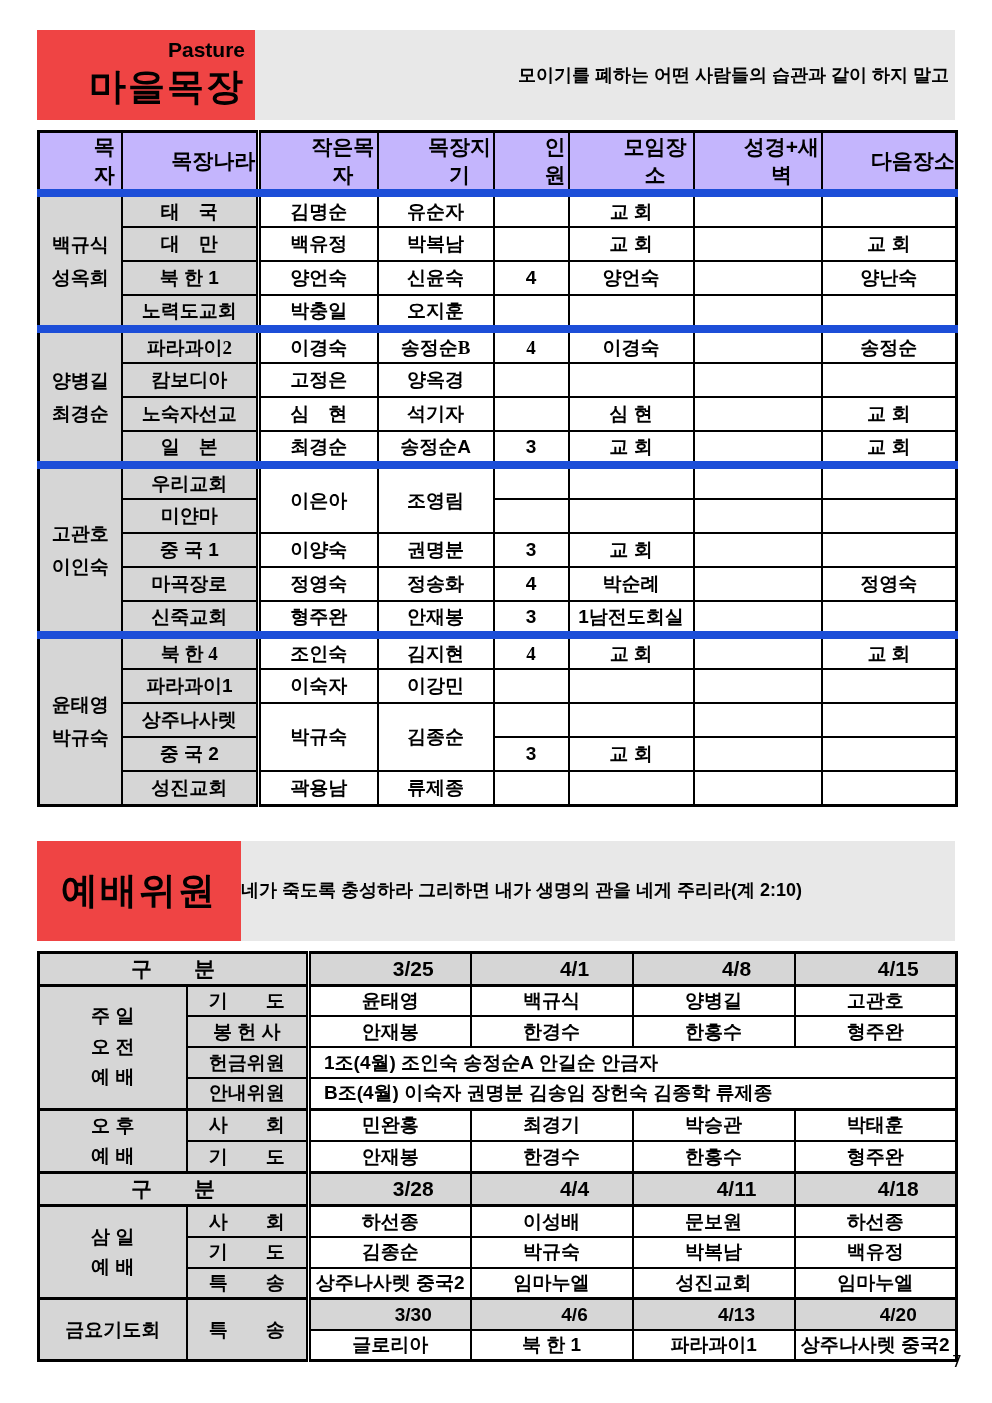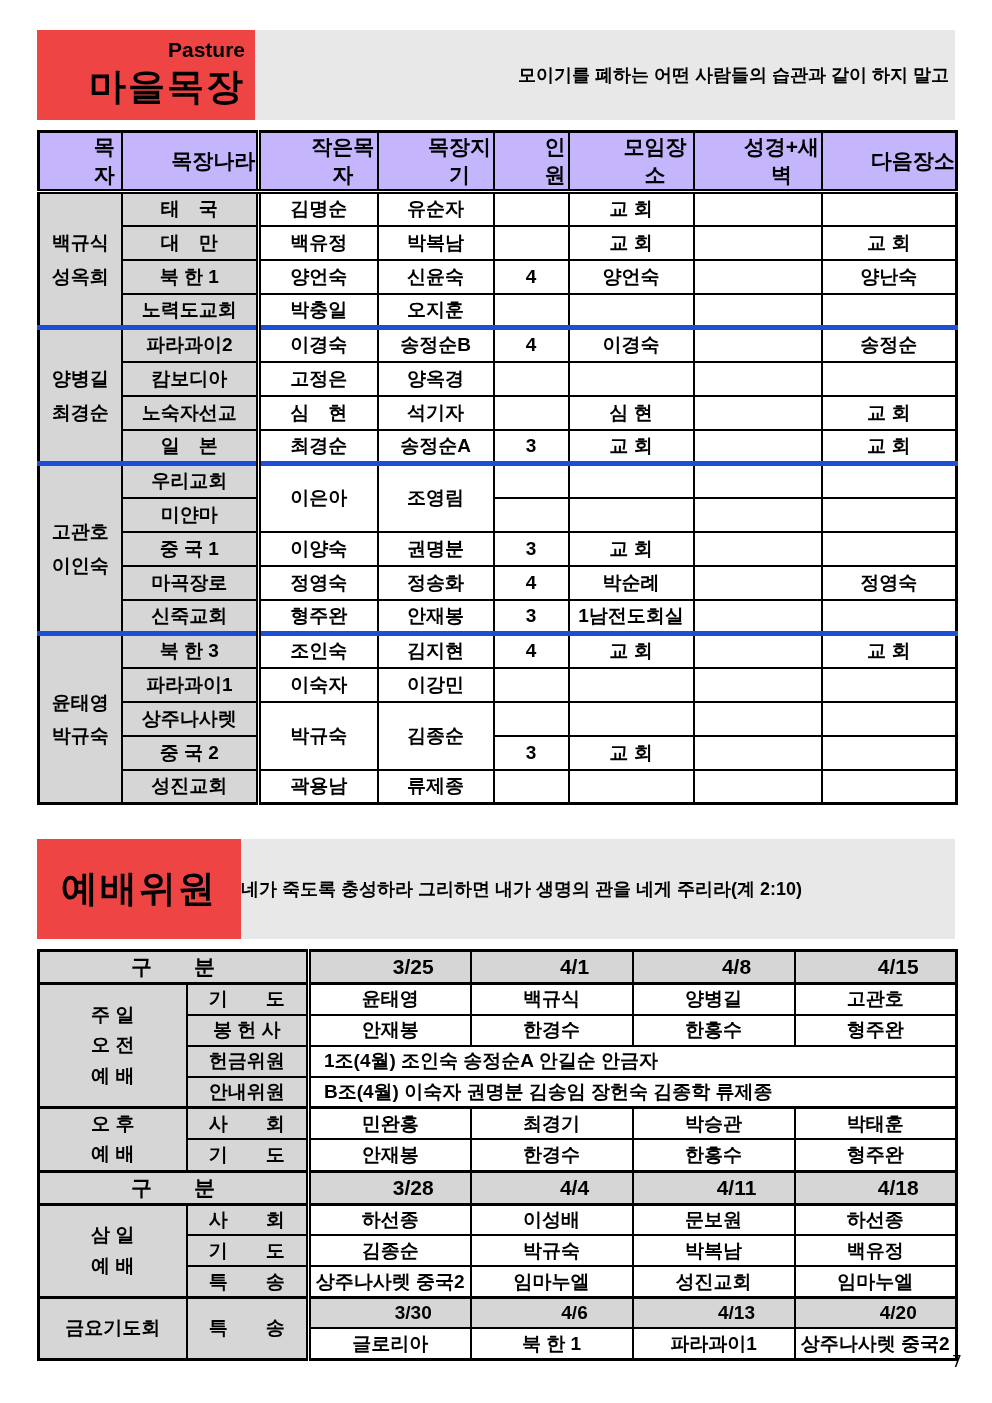--- a/index.html
+++ b/index.html
@@ -27,21 +27,21 @@
   .band2 .verse-block { align-items:flex-start; text-align:center; padding-right:0; }
 
   table { border-collapse:collapse; table-layout:fixed; width:918px; margin:10px 37px 0; }
   .t1, .t2 { border:3px solid #000; }
   td, th { border:2px solid #000; text-align:center; vertical-align:middle;
            padding:0; overflow:hidden; font-weight:bold; }
   .t1 th { background:#c4b5fd; height:58px; font-size:21px; border-bottom:5px double #000;padding-left:48px; }
   .t1 td { height:34px; font-size:19px; }
   .gray { background:#d6d6d6; }
   .dbl { border-left:5px double #000; }
-  .gstart > td { border-top:5px solid #1d4ed8; }
+  .gstart > td { border-top:8px solid #1d4ed8;font-family:Liberation Serif, serif; }
   .shep { font-size:21px; white-space:pre-line; line-height:1.75; }
   .ctry { font-size:19px; }
   .sm  { font-size:15px; }
   .sm2 { font-size:16px; }
 
   .t2 td { height:31px; font-size:19px; }
   .hdr2 > td { font-size:21px; height:33px;margin-top:40px; }
   .tt > td { border-top:3px solid #000; }
   .tb > td { border-bottom:3px solid #000; }
   .glabel { white-space:pre-line; line-height:1.6; font-size:20px; }
@@ -210,21 +210,21 @@
       <td>안재봉</td>
       <td>3</td>
       <td class="sm">1남전도회실</td>
       <td></td>
       <td></td>
     </tr>
 
     <tr class="gstart">
       <td class="gray shep" rowspan="5">윤태영
 박규숙</td>
-      <td class="gray ctry">북 한 3</td>
+      <td class="gray ctry">북 한 4</td>
       <td class="dbl">조인숙</td>
       <td>김지현</td>
       <td>4</td>
       <td>교 회</td>
       <td></td>
       <td>교 회</td>
     </tr>
     <tr>
       <td class="gray ctry">파라과이1</td>
       <td class="dbl">이숙자</td>

